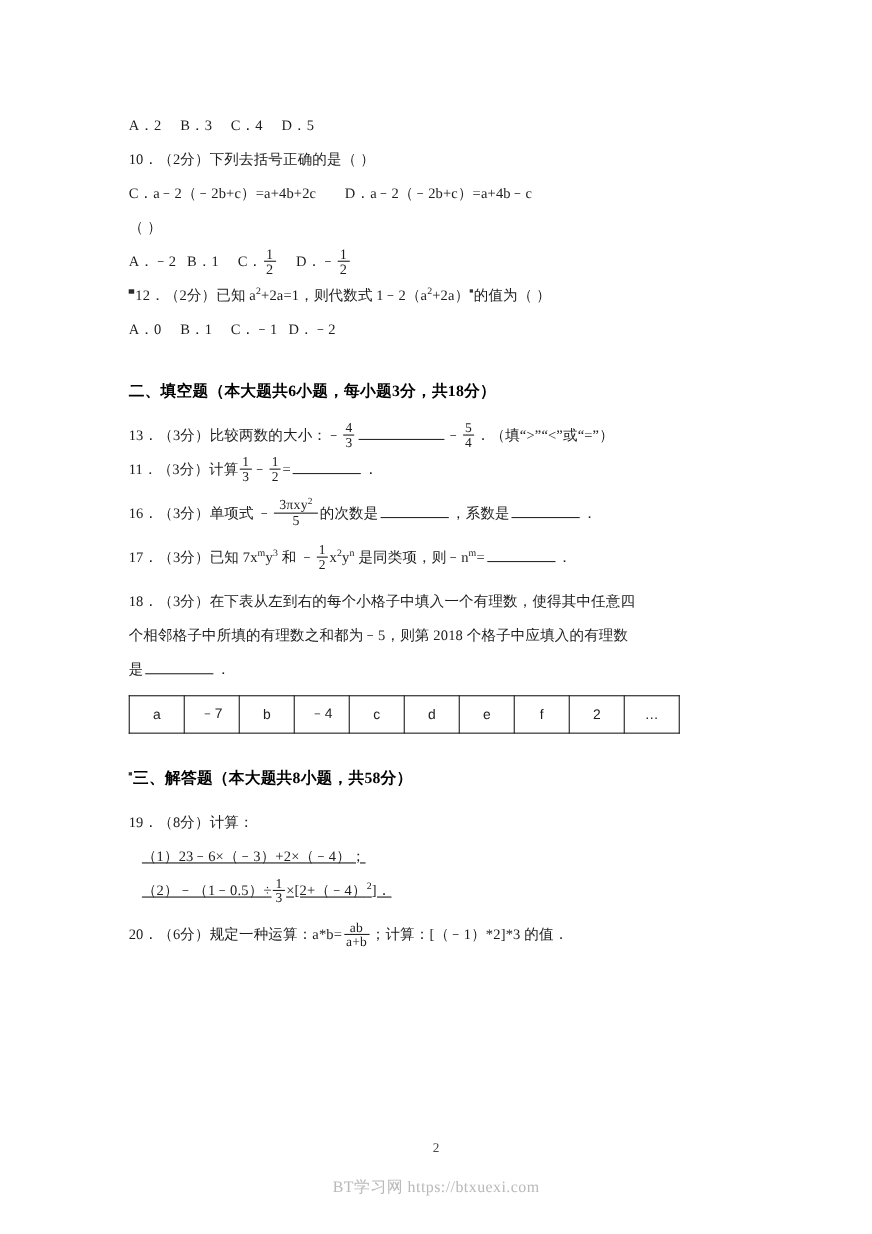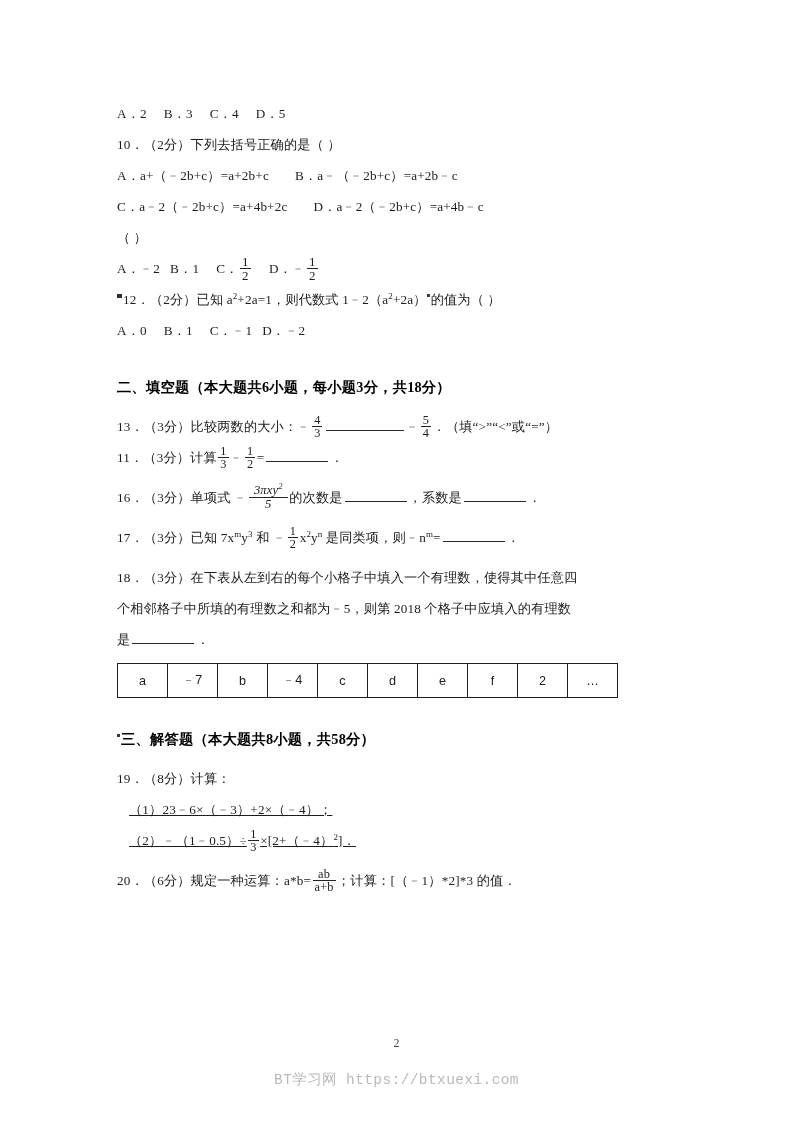--- a/index.html
+++ b/index.html
@@ -60,21 +60,21 @@
     line-height: 1.02;
     font-size: 12.3px;
     margin: 0 1.5px;
   }
   .frac .num { display: block; padding: 0 2px; }
   .frac .den { display: block; border-top: 1px solid #222; padding: 0 2px; }
 
   .frac.big { font-size: 13px; vertical-align: -0.55em; }
 
   
-  .frac.wide { vertical-align: -0.5em; font-size: 12.6px; font-style: italic; }
+  .frac.wide { vertical-align: -0.5em; font-size: 12.6px; }
   .frac.wide .num { padding: 0 5px; }
   .frac.wide .den { padding: 0 5px; }
 
   sup.exp { font-size: 0.68em; vertical-align: super; line-height: 0; }
 
   
   .blank {
     display: inline-block;
     border-bottom: 1.1px solid #2a2a2a;
     vertical-align: baseline;
@@ -130,38 +130,35 @@
     font-family: "Liberation Serif", serif;
   }
   .watermark {
     position: absolute;
     left: 0;
     top: 1070px;
     width: 793px;
     text-align: center;
     font-size: 14.5px;
     color: #b9b9b9;
-    font-family: Liberation Mono, monospace;
+    font-family: Liberation Serif, serif;
     letter-spacing: 0.4px;
   }
 </style>
 </head>
 <body>
 
 <div class="page">
   <div class="content">
 
     <div class="line">
       <span>A．2</span><span class="gap-m"></span><span>B．3</span><span class="gap-m"></span><span>C．4</span><span class="gap-m"></span><span>D．5</span>
     </div>
 
     <div class="line">10．（2分）下列去括号正确的是（      ）</div>
-    <div class="line">
-      <span>A．a+（﹣2b+c）=a+2b+c</span><span class="gap-l"></span><span>B．a﹣（﹣2b+c）=a+2b﹣c</span>
-    </div>
     <div class="line">
       <span>C．a﹣2（﹣2b+c）=a+4b+2c</span><span class="gap-l"></span><span>D．a﹣2（﹣2b+c）=a+4b﹣c</span>
     </div>
 
     <div class="line">（      ）</div>
     <div class="line">
       <span>A．﹣2</span><span class="gap-s"></span><span>B．1</span><span class="gap-m"></span><span><span>C．</span><span class="frac big"><span class="num">1</span><span class="den">2</span></span></span><span class="gap-m"></span><span><span>D．﹣</span><span class="frac big"><span class="num">1</span><span class="den">2</span></span></span>
     </div>
 
     <div class="line">

